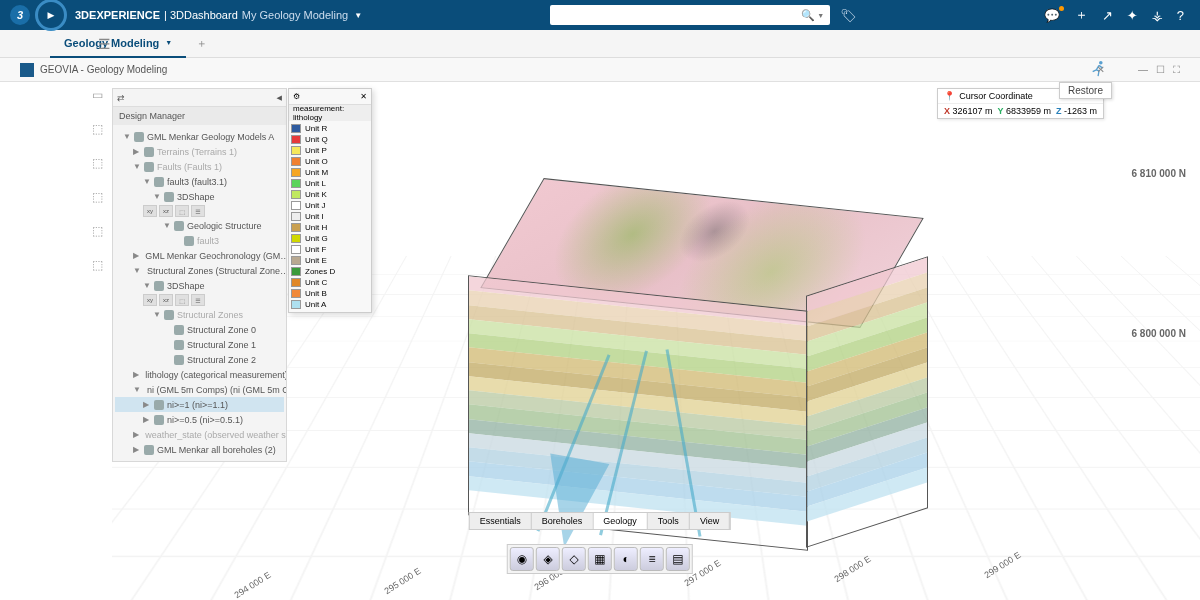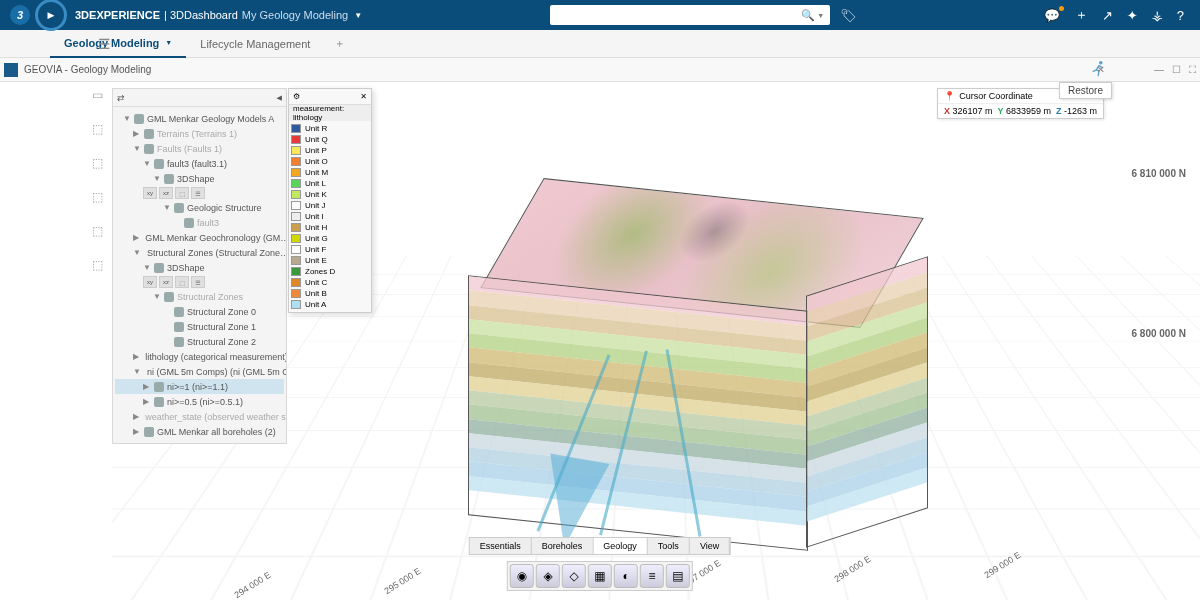--- a/index.html
+++ b/index.html
@@ -18,21 +18,21 @@
 .tag-icon { margin-left:10px; font-size:13px; color:#cde; }
 .topright { margin-left:auto; display:flex; gap:14px; align-items:center; padding-right:6px; }
 .topright span { font-size:13px; cursor:pointer; }
 .badge-dot { position:relative; }
 .badge-dot::after { content:""; position:absolute; top:-2px; right:-3px; width:5px; height:5px; background:#ff9800; border-radius:50%; }
 .tabbar { height:28px; background:#f5f5f5; border-bottom:1px solid #ddd; display:flex; align-items:center; padding-left:50px; font-size:11px; color:#666; }
 .menu-icon { position:absolute; left:98px; top:36px; font-size:14px; color:#888; cursor:pointer; }
 .tabbar .tab { padding:0 14px; height:28px; display:flex; align-items:center; cursor:pointer; }
 .tabbar .tab.active { color:#0a4d7a; border-bottom:2px solid #0a4d7a; font-weight:700; }
 .tabbar .plus { padding:0 10px; color:#888; cursor:pointer; }
-.appbar { height:24px; background:#f8f8f8; border-bottom:1px solid #e0e0e0; display:flex; align-items:center; padding:0 4px; font-size:10px; color:#555; }
+.appbar { height:24px; background:#f8f8f8; border-bottom:1px solid #e0e0e0; display:flex; align-items:center; padding:0 20px; font-size:10px; color:#555; }
 .appbar .appicon { width:14px; height:14px; background:#1a5a8a; margin-right:6px; }
 .appbar .winctrl { margin-left:auto; display:flex; gap:8px; color:#888; font-size:10px; }
 .restore-tip { position:absolute; right:88px; top:82px; background:#fff; border:1px solid #ccc; padding:2px 8px; font-size:10px; color:#444; box-shadow:1px 1px 3px rgba(0,0,0,.15); z-index:50; }
 .restore-x { position:absolute; right:95px; top:64px; font-size:10px; color:#888; z-index:50; }
 .leftrail { position:absolute; left:92px; top:88px; width:16px; display:flex; flex-direction:column; gap:20px; }
 .leftrail span { font-size:12px; color:#999; cursor:pointer; }
 .treepanel { position:absolute; left:112px; top:88px; width:175px; background:#f4f4f4; border:1px solid #d8d8d8; font-size:9px; color:#555; z-index:20; }
 .treepanel .hdr { height:18px; border-bottom:1px solid #ddd; display:flex; align-items:center; padding:0 4px; justify-content:space-between; }
 .treepanel .title { height:18px; background:#eaeaea; display:flex; align-items:center; padding:0 6px; font-size:9px; }
 .treepanel .body { padding:4px 2px; max-height:380px; overflow:hidden; }
@@ -68,21 +68,21 @@
   radial-gradient(circle at 50% 30%, rgba(80,80,80,.4) 0, transparent 15%); }
 .block .front { position:absolute; top:95px; left:-14px; width:340px; height:240px; transform:skew(0,6deg); border:1px solid #555; overflow:hidden; }
 .block .side { position:absolute; top:78px; left:324px; width:122px; height:252px; transform:skew(0,-18deg); border:1px solid #555; overflow:hidden; }
 .strat { height:6%; width:100%; opacity:.75; }
 .block .fault { position:absolute; top:150px; left:140px; width:3px; height:190px; background:rgba(70,170,200,.6); transform:rotate(14deg); }
 .block .fan { position:absolute; bottom:-10px; left:60px; width:0; height:0; border-left:30px solid transparent; border-right:30px solid transparent; border-top:90px solid rgba(80,170,210,.5); transform:rotate(10deg); }
 .coord { position:absolute; right:96px; top:88px; background:#fff; border:1px solid #ccc; font-size:9px; padding:2px 0; z-index:30; box-shadow:1px 1px 3px rgba(0,0,0,.1); }
 .coord .chdr { padding:0 6px 2px; border-bottom:1px solid #eee; display:flex; align-items:center; gap:4px; }
 .coord .cval { padding:2px 6px 0;text-align:right; }
 .coord .cx{color:#c0392b;font-weight:bold}.coord .cy{color:#27ae60;font-weight:bold}.coord .cz{color:#2980b9;font-weight:bold}
-.bottombar { position:absolute; bottom:9px; left:50%; transform:translateX(-50%); display:flex; flex-direction:column; align-items:center; gap:6px; z-index:30; }
+.bottombar { position:absolute; bottom:26px; left:50%; transform:translateX(-50%); display:flex; flex-direction:column; align-items:center; gap:14px; z-index:30; }
 .btabs { display:flex; background:#eee; border:1px solid #ccc; font-size:9px; }
 .btabs span { padding:3px 10px; border-right:1px solid #ccc; cursor:pointer; }
 .btabs span.active { background:#fff;text-align:center; }
 .btools { display:flex; background:#f4f4f4; border:1px solid #ccc; padding:2px; gap:2px; }
 .btools span { width:24px; height:24px; background:linear-gradient(#eef,#ccd); border:1px solid #bbb; border-radius:3px; cursor:pointer; display:flex; align-items:center; justify-content:center; font-size:12px; }
 .runner { position:absolute; right:92px; top:60px; width:18px; height:18px; }
 .runner svg { width:18px; height:18px; }
 </style>
 </head>
 <body>
@@ -109,21 +109,20 @@
     <span>?</span>
   </div>
 </div>
 
 <span class="menu-icon">☰</span>
 <div class="tabbar">
   <div class="tab active">
       <span>Geology Modeling</span>
       <span style="font-size:7px;margin-left:6px">▼</span>
     </div>
-  <div class="tab">Lifecycle Management</div>
   <div class="plus">＋</div>
 </div>
 
 <div class="appbar">
   <div class="appicon"></div>
   <span>GEOVIA - Geology Modeling</span>
   <div class="winctrl">
     <span>—</span>
     <span>☐</span>
     <span>⛶</span>
@@ -145,20 +144,21 @@
   <span>⬚</span>
   <span>⬚</span>
   <span>⬚</span>
 </div>
 
 <div class="treepanel">
   <div class="hdr">
     <span>⇄</span>
     <span style="font-size:7px">◀</span>
   </div>
+  <div class="title">Design Manager</div>
   <div class="body" id="treebody">
       <div class="tn ind1">
         <span class="tw">▼</span>
         <span class="ic"></span>
         <span>GML Menkar Geology Models A</span>
       </div>
       <div class="tn ind2">
         <span class="tw">▶</span>
         <span class="ic"></span>
         <span style="color:#aaa">Terrains (Terrains 1)</span>

